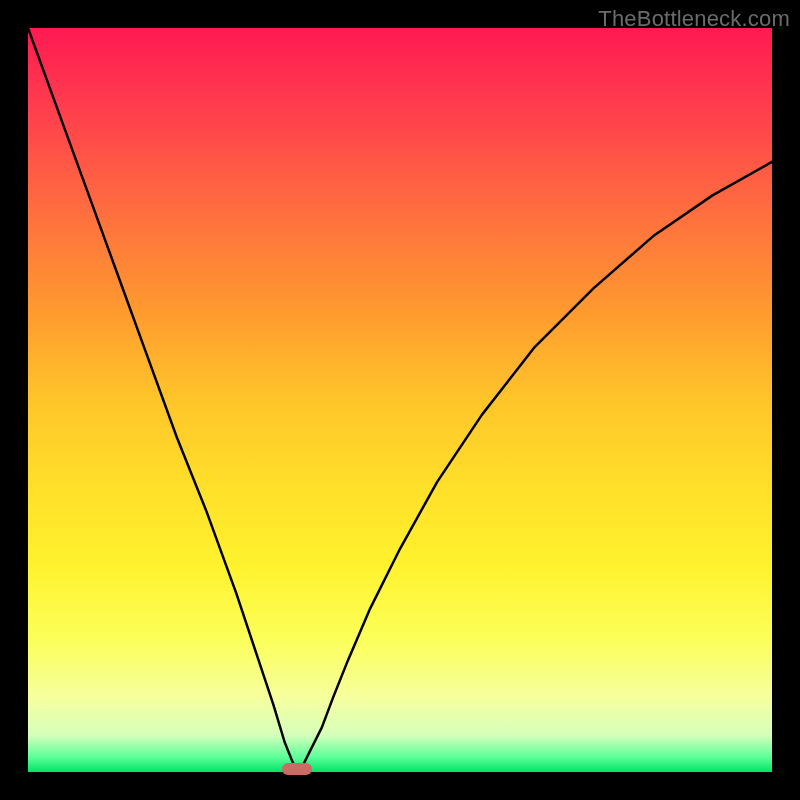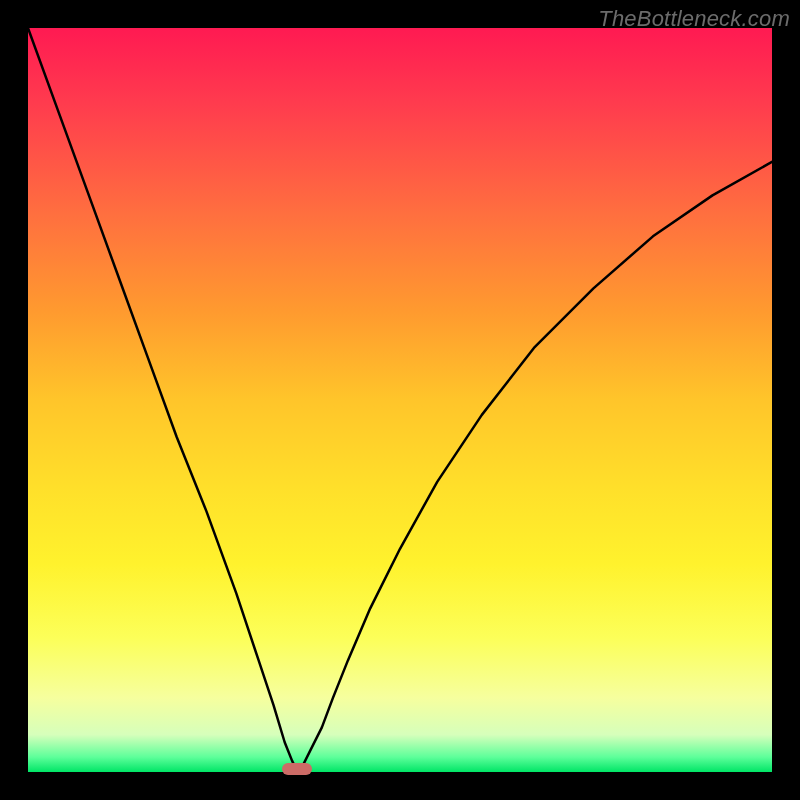--- a/index.html
+++ b/index.html
@@ -10,21 +10,20 @@
     background: #000;
     overflow: hidden;
   }
   .frame {
     position: absolute;
     left: 0;
     top: 0;
     width: 800px;
     height: 800px;
     background: #000;
-    font-style: italic;
   }
   .plot {
     position: absolute;
     left: 28px;
     top: 28px;
     width: 744px;
     height: 744px;
     background: linear-gradient(to bottom,
       #ff1a52 0%,
       #ff3b4e 10%,

